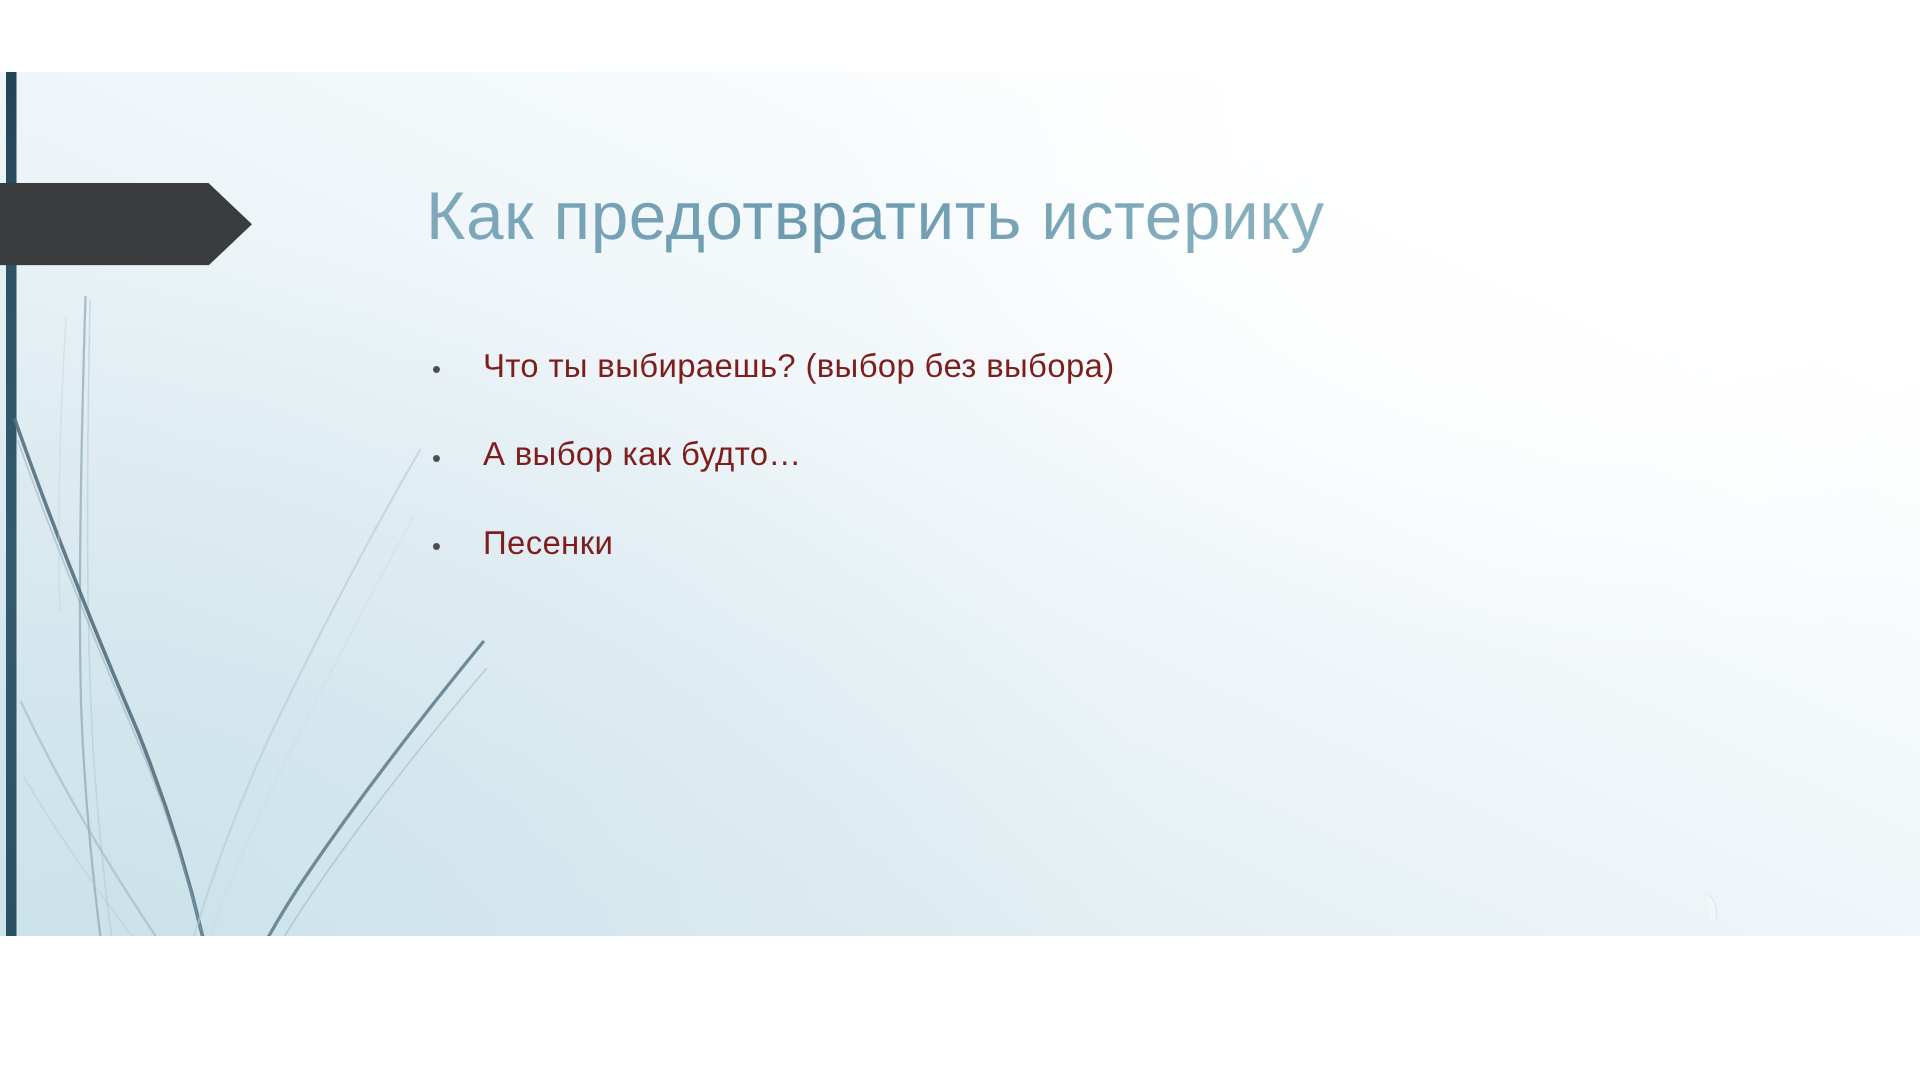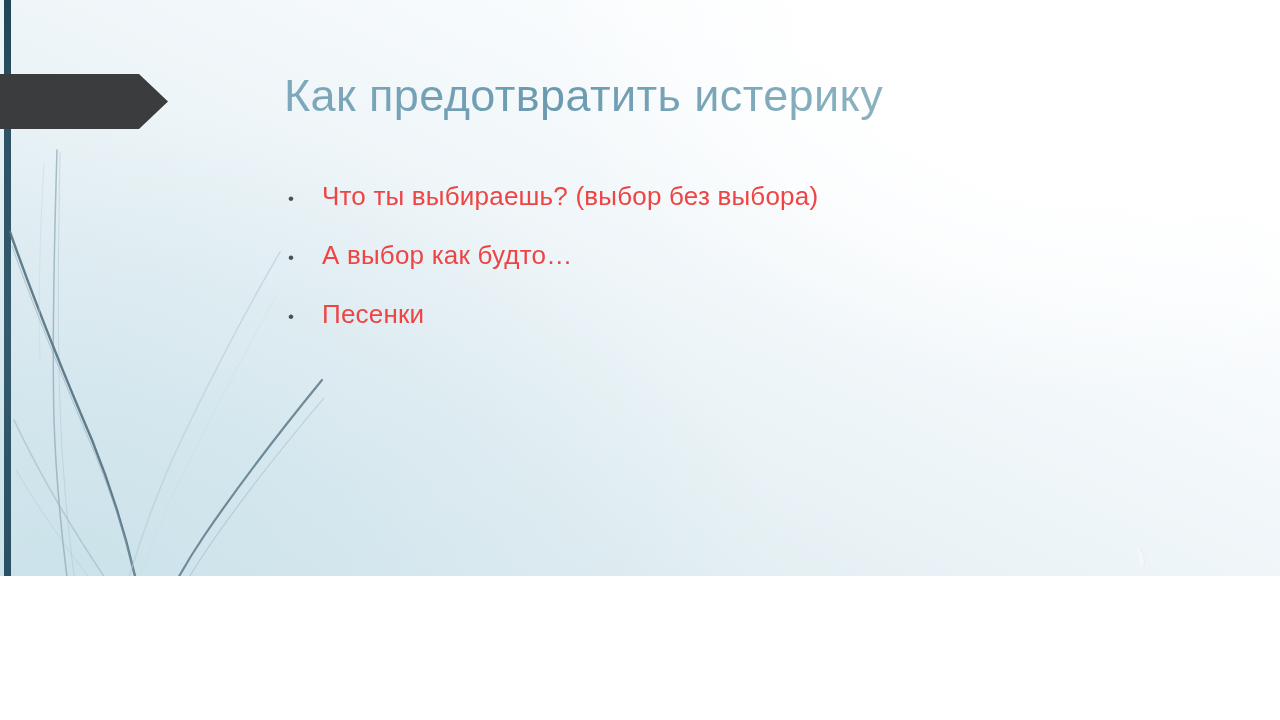--- a/index.html
+++ b/index.html
@@ -11,20 +11,21 @@
     overflow: hidden;
     background: #ffffff;
     font-family: "Liberation Sans", "DejaVu Sans", sans-serif;
   }
 
   #slide {
     position: relative;
     width: 1280px;
     height: 576px;
     overflow: hidden;
+    margin-top: 48px;
   }
 
   
   .bg-base {
     position: absolute;
     inset: 0;
     background: linear-gradient(205deg,
         #ffffff 0%,
         #fdfeff 18%,
         #f6fafc 34%,
@@ -121,23 +122,23 @@
     flex: 0 0 auto;
     width: 34px;
     padding-top: 8px;
     font-size: 17px;
     line-height: 1;
     color: #4e4e4e;
     text-align: left;
   }
   .bullet-text {
     flex: 1 1 auto;
-    font-size: 26px;
+    font-size: 22px;
     line-height: 28px;
-    color: #ef4444;
+    color: #7f1d1d;
     letter-spacing: 0.2px;
     white-space: nowrap;
   }
 
   
   .corner-mark {
     position: absolute;
     right: 126px;
     bottom: 6px;
     width: 20px;

